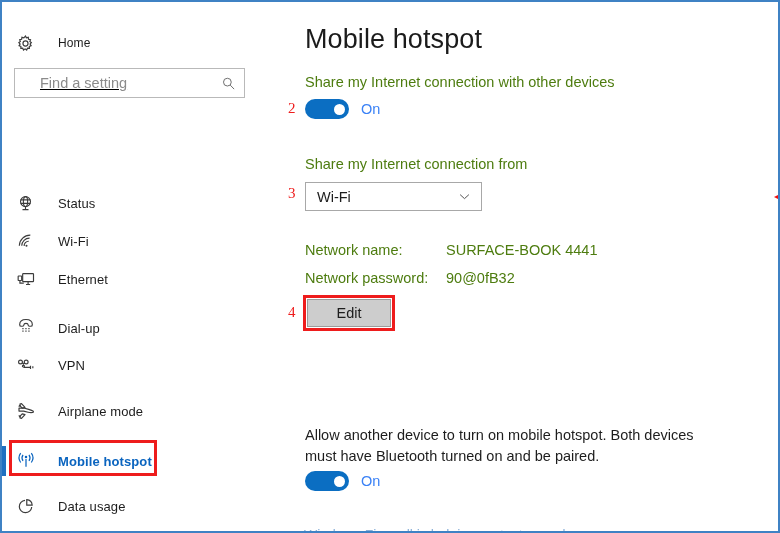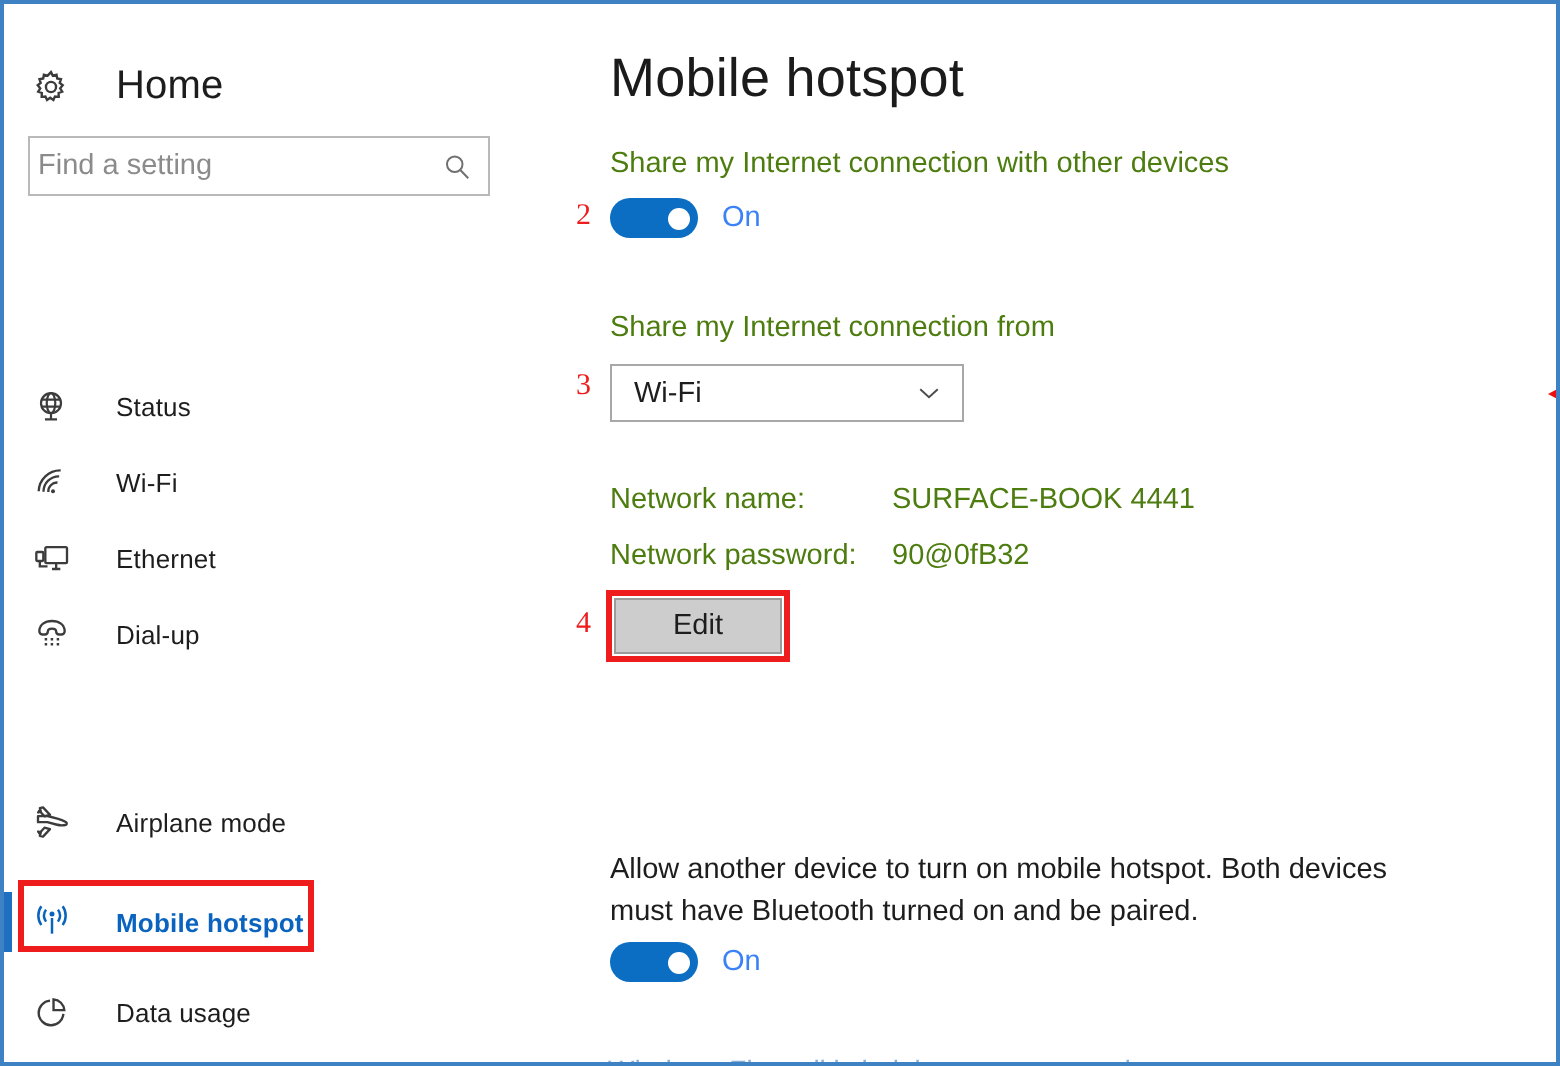--- a/index.html
+++ b/index.html
@@ -41,32 +41,33 @@
     flex: 0 0 28px;
     color: #3c3c3c;
   }
   .nav-label {
     font-size: 13px;
     color: #1d1d1d;
     margin-left: 14px;
     letter-spacing: .1px;
     white-space: nowrap;
   }
-  .nav-row.home .nav-label { font-size: 20px; }
+  .nav-row.home .nav-label { font-size: 12px; }
 
   
   #search-box {
     position: absolute;
     left: 12px; top: 66px;
     width: 231px; height: 30px;
     border: 1px solid #b9b9b9;
     background: #fff;
     display: flex;
     align-items: center;
-    padding: 0 8px 0 4px;
+    padding: 0 8px 0 25px;
+    text-decoration: underline;
   }
   #search-box .ph {
     flex: 1;
     font-size: 14.5px;
     color: #8b8b8b;
     white-space: nowrap;
   }
   #search-box .mag { color: #6f6f6f; display: flex; }
 
   #section-title {
@@ -251,35 +252,46 @@
         <svg width="20" height="20" viewBox="0 0 24 24" fill="none" stroke="currentColor" stroke-width="1.4">
           <rect x="8" y="5.5" width="13" height="9.6" rx="0.8"></rect>
           <path d="M12 18.6h5M14.5 15.1v3.5"></path>
           <rect x="2.6" y="8.4" width="4.2" height="5.4" rx="0.6"></rect>
           <path d="M4.7 13.8v3.2h4.6"></path>
         </svg>
       </span>
       <span class="nav-label">Ethernet</span>
     </div>
 
-    <div class="nav-row" style="top:296px;">
+    <div class="nav-row" style="top:296px;align-items:flex-end;">
       <span class="nav-ico">
         <svg width="20" height="20" viewBox="0 0 24 24" fill="none" stroke="currentColor" stroke-width="1.4">
           <path d="M4.4 10.4c0-4 3.4-6.2 7.6-6.2s7.6 2.2 7.6 6.2c0 1.1-.9 1.9-2 1.9h-1.3c-1 0-1.8-.8-1.8-1.8 0-1.3-1.1-1.7-2.5-1.7s-2.5.4-2.5 1.7c0 1-.8 1.8-1.8 1.8H6.4c-1.1 0-2-.8-2-1.9z"></path>
           <rect x="7.6" y="14.4" width="1.5" height="1.5" fill="currentColor" stroke="none"></rect>
           <rect x="11.2" y="14.4" width="1.5" height="1.5" fill="currentColor" stroke="none"></rect>
           <rect x="14.8" y="14.4" width="1.5" height="1.5" fill="currentColor" stroke="none"></rect>
           <rect x="7.6" y="17.4" width="1.5" height="1.5" fill="currentColor" stroke="none"></rect>
           <rect x="11.2" y="17.4" width="1.5" height="1.5" fill="currentColor" stroke="none"></rect>
           <rect x="14.8" y="17.4" width="1.5" height="1.5" fill="currentColor" stroke="none"></rect>
         </svg>
       </span>
       <span class="nav-label">Dial-up</span>
     </div>
 
+    <div class="nav-row" style="top:344px;">
+      <span class="nav-ico">
+        <svg width="20" height="20" viewBox="0 0 24 24" fill="none" stroke="currentColor" stroke-width="1.4">
+          <circle cx="5.4" cy="8.4" r="2.3"></circle>
+          <circle cx="12.2" cy="8.4" r="2.3"></circle>
+          <path d="M7.7 9.4c1.5 1.4 2.2 3 2.4 5.1M9.9 9.4c-1.3 1.4-2 3-2.2 5.1"></path>
+          <path d="M8.8 14.8h8.6M17.4 12.9v3.8M20.2 13.6v2.4"></path>
+        </svg>
+      </span>
+      <span class="nav-label">VPN</span>
+    </div>
 
     <div class="nav-row" style="top:390px;">
       <span class="nav-ico">
         <svg width="20" height="20" viewBox="0 0 24 24" fill="none" stroke="currentColor" stroke-width="1.4" stroke-linejoin="round">
           <path d="M4.4 5.2l3.1 3.4 3.3-.9-4.2-4.5-1.9.5.6 2.1-1.6.5z"></path>
           <path d="M3.6 12.1h5.6l5.3 1.4c1.9.5 3.9.6 5.5.3 1-.2 1.2-1.3.3-1.8-1.4-.8-3.2-1.5-5.1-2l-5.9-1.6-5.7.1z"></path>
           <path d="M4.4 18.8l3.1-3.4 3.3.9-4.2 4.5-1.9-.5.6-2.1-1.6-.5z"></path>
         </svg>
       </span>
       <span class="nav-label">Airplane mode</span>

